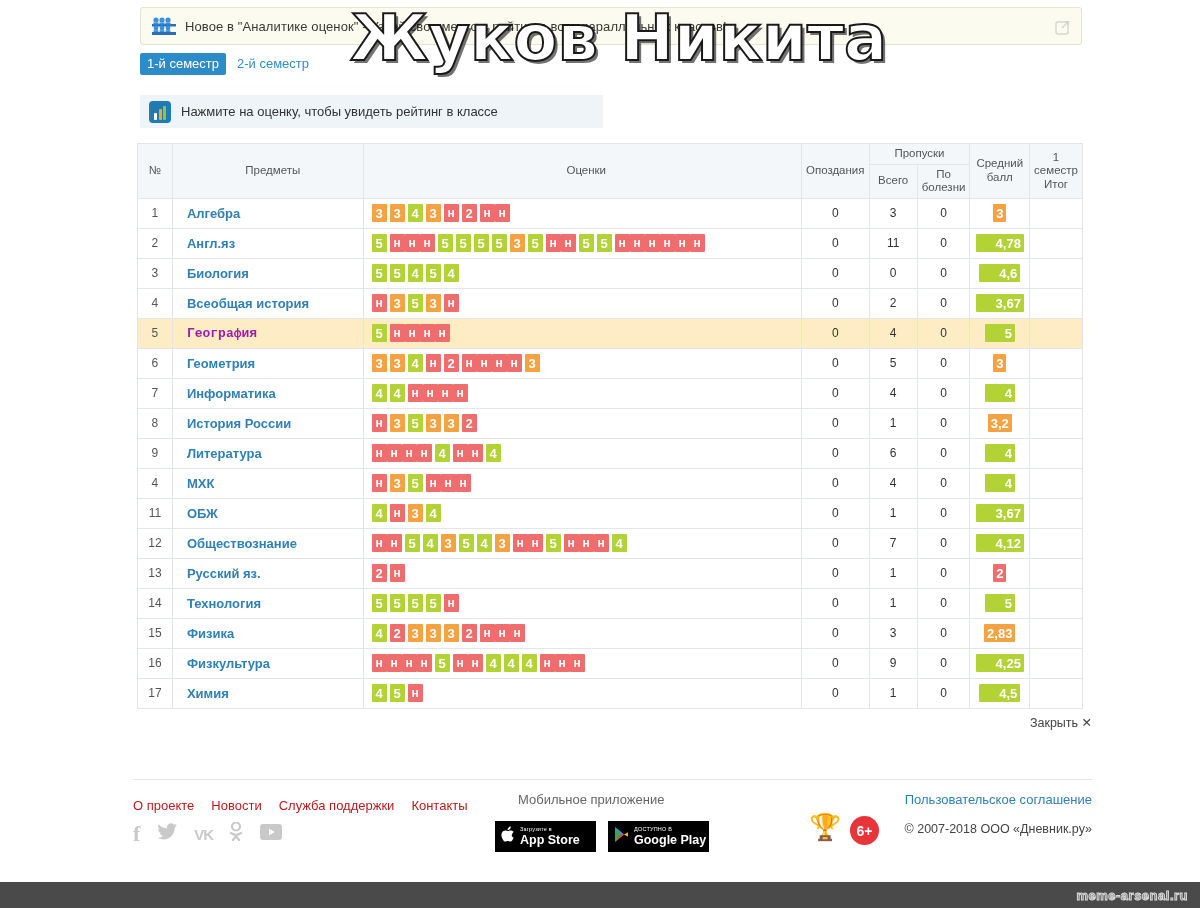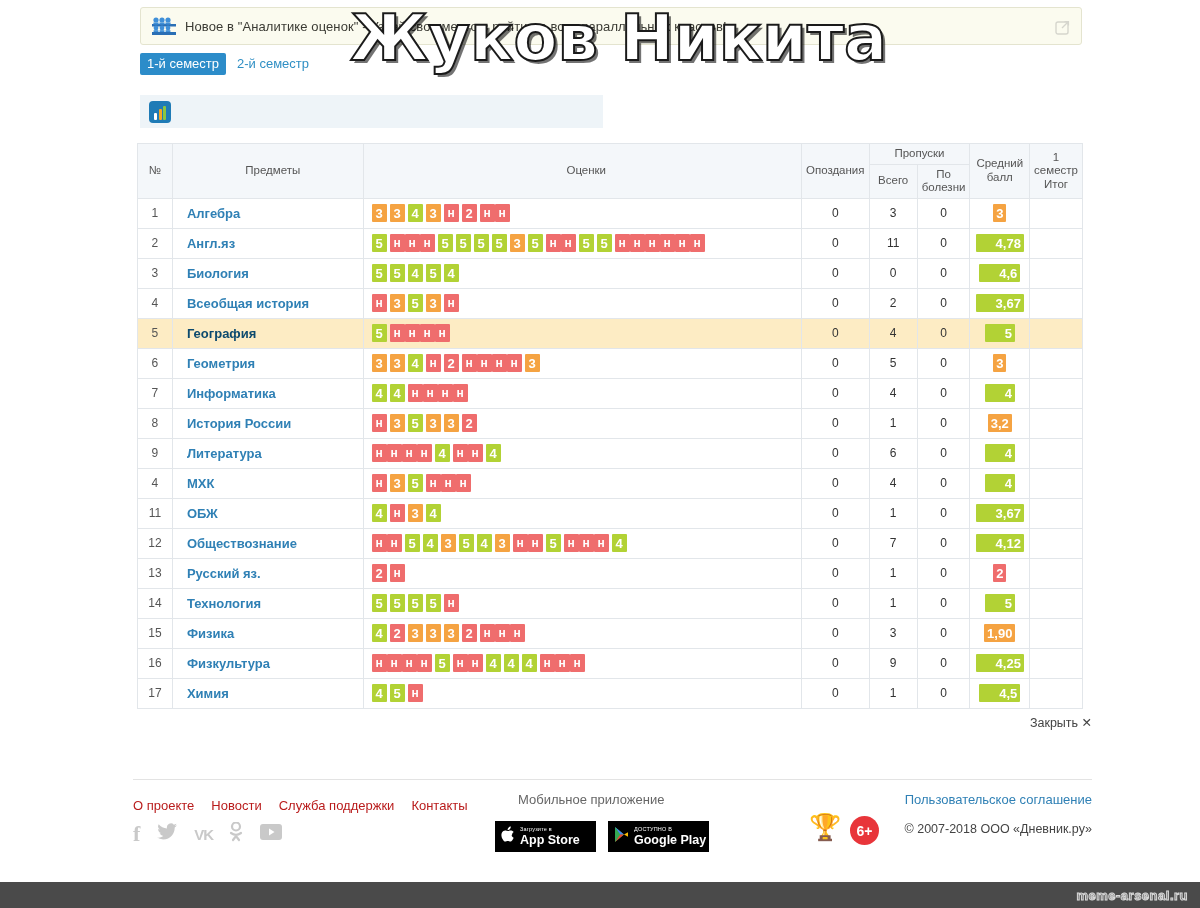--- a/index.html
+++ b/index.html
@@ -68,21 +68,21 @@
   .c-subj  { width: 196px; padding-left: 14px !important; }
   .c-marks { width: 446px; padding: 0 0 0 8px !important; }
   .c-late  { width: 65px;  text-align: center; }
   .c-tot   { width: 49px;  text-align: center; }
   .c-ill   { width: 49px;  text-align: center; }
   .c-avg   { width: 60px;  text-align: center; }
   .c-fin   { width: 45px;  text-align: center; }
 
   .subject { color: #2f80b5; font-weight: bold; font-size: 13px; cursor: pointer; }
   tr.hl td { background: #fdecc4; }
-  tr.hl .subject { color: #0c4a6e; }
+  tr.hl .subject { color: #a21caf; font-family: Liberation Mono, monospace; }
 
   
   .marks { display: flex; align-items: center; height: 29px; }
   .mk {
     display: inline-flex; align-items: center; justify-content: center;
     height: 18px; min-width: 15px; padding: 0 2px;
     color: #fff; font-size: 13px; font-weight: bold; line-height: 1;
     margin-right: 3px; border-radius: 1px; cursor: pointer;
   }
   .mk.g5, .mk.g4 { background: #b2d235; }
@@ -189,20 +189,21 @@
     <div class="tab active">1-й семестр</div>
     <div class="tab">2-й семестр</div>
   </div>
 
   <div class="hint">
     <span class="hint-icon">
       <i class="b1"></i>
         <i class="b2"></i>
         <i class="b3"></i>
     </span>
+    <span class="hint-text">Нажмите на оценку, чтобы увидеть рейтинг в классе</span>
   </div>
 
   <table class="grid">
     <thead>
       <tr>
         <th rowspan="2" class="c-num">№</th>
         <th rowspan="2" class="c-subj">Предметы</th>
         <th rowspan="2" class="c-marks">Оценки</th>
         <th rowspan="2" class="c-late">Опоздания</th>
         <th colspan="2">Пропуски</th>
@@ -514,21 +515,21 @@
               <span class="mk g3">3</span>
               <span class="mk g2">2</span>
               <span class="mk gn join">н</span>
               <span class="mk gn join">н</span>
               <span class="mk gn">н</span>
             </div>
           </td>
           <td class="c-late">0</td>
           <td class="c-tot">3</td>
           <td class="c-ill">0</td>
-          <td class="c-avg"><span class="avgbox a3">1,90</span></td>
+          <td class="c-avg"><span class="avgbox a3">2,83</span></td>
           <td class="c-fin"></td>
         </tr>
         <tr>
           <td class="c-num">16</td>
           <td class="c-subj"><span class="subject">Физкультура</span></td>
           <td class="c-marks">
             <div class="marks">
               <span class="mk gn join">н</span>
               <span class="mk gn join">н</span>
               <span class="mk gn join">н</span>

